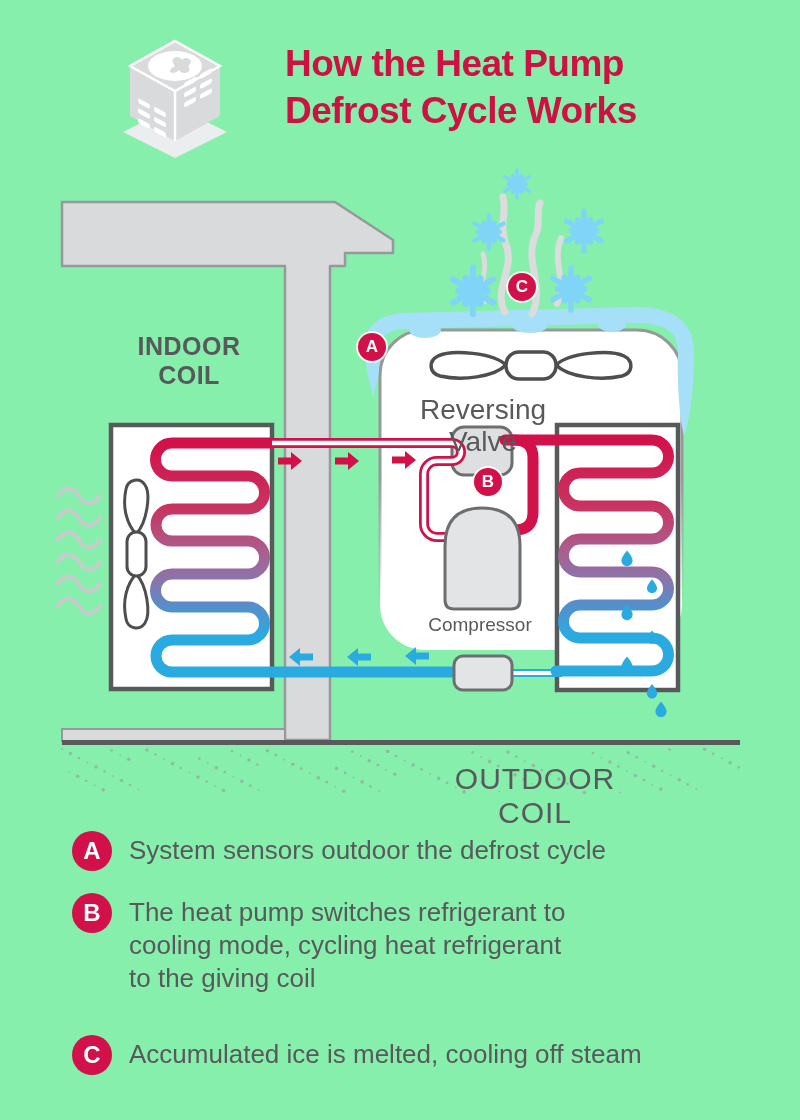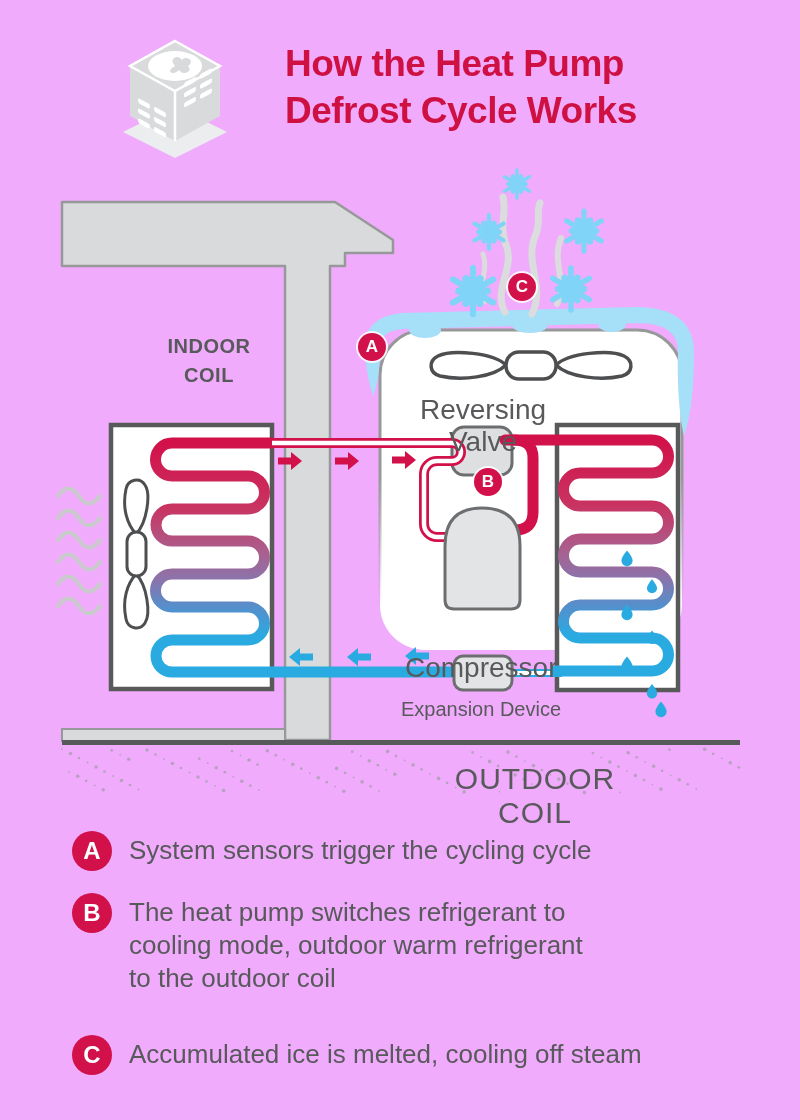--- a/index.html
+++ b/index.html
@@ -1,29 +1,29 @@
 <!DOCTYPE html>
 <html><head>
 <meta charset="utf-8">
 <style>
   html,body{margin:0;padding:0;background:#fff;}
-  .page{position:relative;width:800px;height:1120px;background:#f0abfc;overflow:hidden;
+  .page{position:relative;width:800px;height:1120px;background:#86efac;overflow:hidden;
         font-family:"Liberation Sans",sans-serif;}
   .scene{position:absolute;left:0;top:0;}
   
   .hdr-icon{position:absolute;left:112px;top:28px;}
   .title{position:absolute;left:285px;top:40px;margin:0;color:#CE1142;
          font-size:37px;line-height:47px;font-weight:bold;letter-spacing:-0.5px;}
   .title span{display:block;}
   
   .diag-label{position:absolute;color:#58595B;text-align:center;}
-  .lbl-indoor{left:132px;top:332px;width:154px;font-size:20px;line-height:29px;font-weight:bold;letter-spacing:.5px;}
+  .lbl-indoor{left:112px;top:332px;width:154px;font-size:25px;line-height:29px;font-weight:bold;letter-spacing:.5px;}
   .lbl-outdoor{left:419px;top:762px;width:232px;font-size:30px;font-weight:normal;letter-spacing:1px;}
   .lbl-valve{left:383px;top:394px;width:200px;font-size:28px;}
-  .lbl-comp{left:405px;top:652px;width:150px;font-size:28px;}
+  .lbl-comp{left:405px;top:614px;width:150px;font-size:19px;}
   .lbl-exp{left:381px;top:698px;width:200px;font-size:20px;}
   
   .badge{position:absolute;width:28px;height:28px;border-radius:50%;background:#D2114A;
          color:#fff;font-weight:bold;font-size:17px;display:flex;align-items:center;
          justify-content:center;box-shadow:0 0 0 2px rgba(255,255,255,.85);}
   .badge-a{left:358px;top:333px;}
   .badge-b{left:474px;top:468px;}
   .badge-c{left:508px;top:273px;}
   
   .legend-row{position:absolute;left:72px;display:flex;gap:17px;align-items:flex-start;}
@@ -335,38 +335,37 @@
     <span>Defrost Cycle Works</span>
   </h1>
 
   <div class="diag-label lbl-indoor">
     <div>INDOOR</div>
     <div>COIL</div>
   </div>
   <div class="diag-label lbl-outdoor">OUTDOOR COIL</div>
   <div class="diag-label lbl-valve">Reversing Valve</div>
   <div class="diag-label lbl-comp">Compressor</div>
-  <div class="diag-label lbl-exp">Expansion Device</div>
 
   <div class="badge badge-a">A</div>
   <div class="badge badge-b">B</div>
   <div class="badge badge-c">C</div>
 
   <div class="legend-row row-a">
     <div class="badge-lg">A</div>
     <div class="legend-text">
-      <div>System sensors trigger the cycling cycle</div>
+      <div>System sensors outdoor the defrost cycle</div>
     </div>
   </div>
   <div class="legend-row row-b">
     <div class="badge-lg">B</div>
     <div class="legend-text">
       <div>The heat pump switches refrigerant to</div>
-      <div>cooling mode, outdoor warm refrigerant</div>
-      <div>to the outdoor coil</div>
+      <div>cooling mode, cycling heat refrigerant</div>
+      <div>to the giving coil</div>
     </div>
   </div>
   <div class="legend-row row-c">
     <div class="badge-lg">C</div>
     <div class="legend-text">
       <div>Accumulated ice is melted, cooling off steam</div>
     </div>
   </div>
 
 </div>

